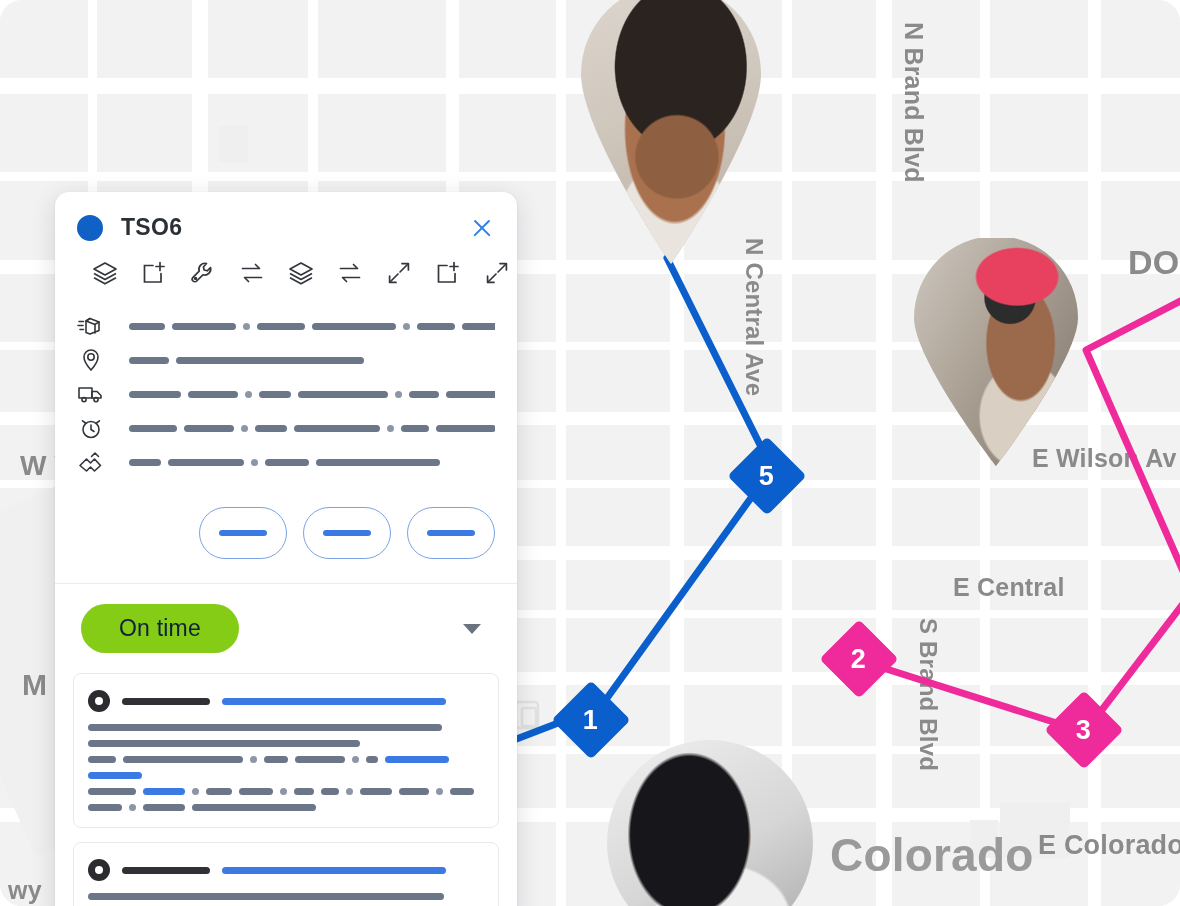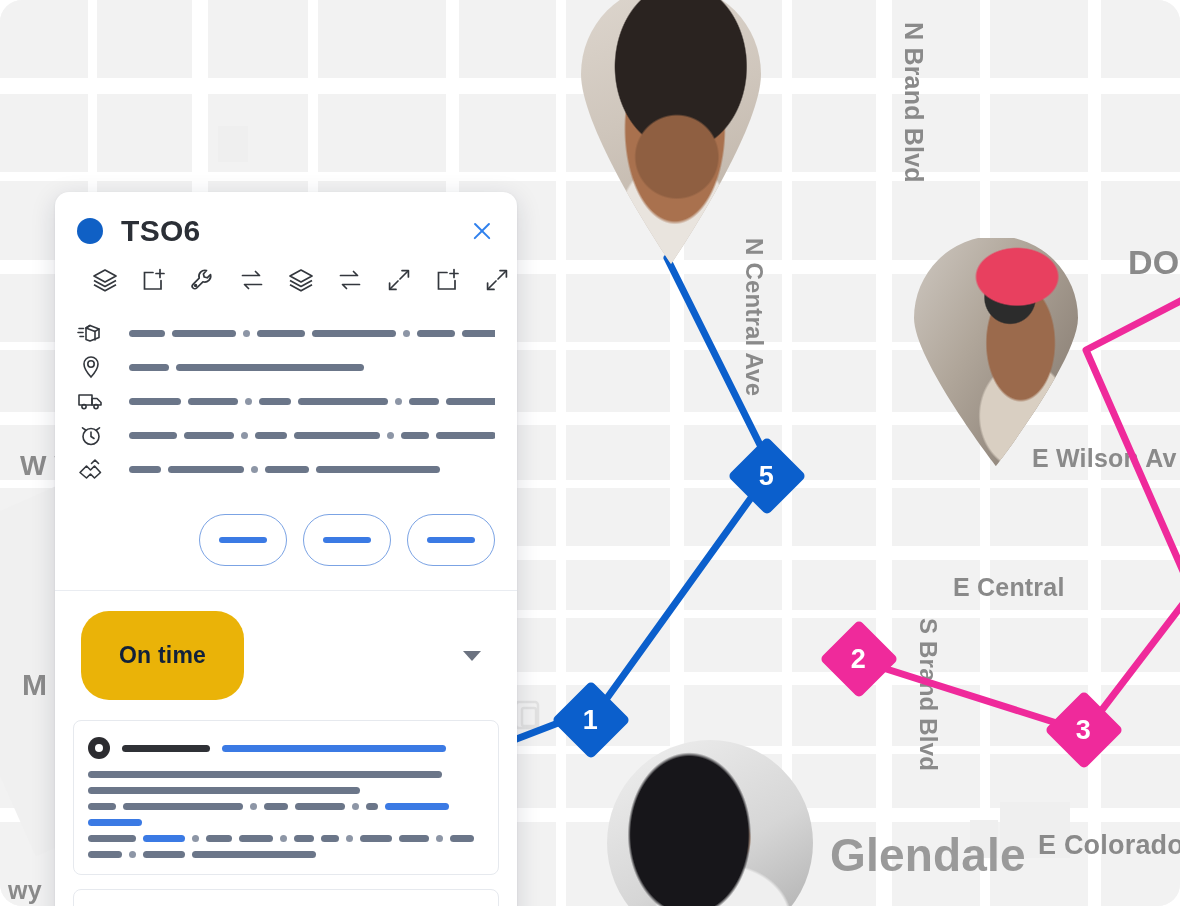--- a/index.html
+++ b/index.html
@@ -133,21 +133,21 @@
     padding: 22px 22px 0 22px;
   }
   .dot {
     width: 26px;
     height: 26px;
     border-radius: 50%;
     flex: 0 0 auto;
   }
   .panel-title {
     margin-left: 18px;
-    font-size: 30px;
+    font-size: 23px;
     font-weight: 700;
     color: #2b2f36;
     letter-spacing: .3px;
   }
   .close-btn {
     margin-left: auto;
     width: 26px;
     height: 26px;
     position: relative;
     cursor: pointer;
@@ -217,25 +217,25 @@
   .pill-bar { width: 48px; height: 6px; border-radius: 4px; background: #3b7ae4; }
 
   .panel-divider { height: 1px; background: #e9ecf1; }
 
   .status-row {
     display: flex;
     align-items: center;
     padding: 20px 22px 20px 26px;
   }
   .status-badge {
-    background: #eab308;
+    background: #84cc16;
     color: #11213a;
     font-size: 23px;
-    font-weight: 700;
-    padding: 31px 38px;
+    font-weight: 400;
+    padding: 11px 38px;
     border-radius: 28px;
     cursor: pointer;
     letter-spacing: .2px;
   }
   .caret {
     margin-left: auto;
     margin-right: 14px;
     width: 0;
     height: 0;
     border-left: 9px solid transparent;
@@ -310,21 +310,21 @@
       <div class="block" style="left:0;top:540px;width:200px;height:330px;transform:rotate(-24deg);background:#f0f0f0"></div>
     </div>
 
     <div>
       <div class="map-label lbl-vert" style="left:928px;top:22px;font-size:25px;transform:rotate(90deg)">N Brand Blvd</div>
       <div class="map-label lbl-vert" style="left:768px;top:238px;font-size:24px;transform:rotate(90deg)">N Central Ave</div>
       <div class="map-label" style="left:1128px;top:243px;font-size:34px">DO</div>
       <div class="map-label" style="left:1032px;top:444px;font-size:25px">E Wilson Av</div>
       <div class="map-label" style="left:953px;top:573px;font-size:25px">E Central</div>
       <div class="map-label lbl-vert" style="left:942px;top:618px;font-size:24px;transform:rotate(90deg)">S Brand Blvd</div>
-      <div class="map-label" style="left:830px;top:828px;font-size:46px;color:#9a9a9a">Glendale</div>
+      <div class="map-label" style="left:830px;top:828px;font-size:46px;color:#9a9a9a">Colorado</div>
       <div class="map-label" style="left:1038px;top:830px;font-size:27px">E Colorado</div>
       <div class="map-label" style="left:20px;top:450px;font-size:28px">W W</div>
       <div class="map-label" style="left:22px;top:668px;font-size:30px">M</div>
       <div class="map-label" style="left:8px;top:876px;font-size:25px">wy</div>
     </div>
 
     <svg class="route-svg" style="opacity:.10">
       <rect x="516" y="702" width="22" height="26" rx="3" fill="none" stroke="#555" stroke-width="2.5"></rect>
       <rect x="522" y="708" width="14" height="18" rx="2" fill="none" stroke="#555" stroke-width="2.5"></rect>
     </svg>

